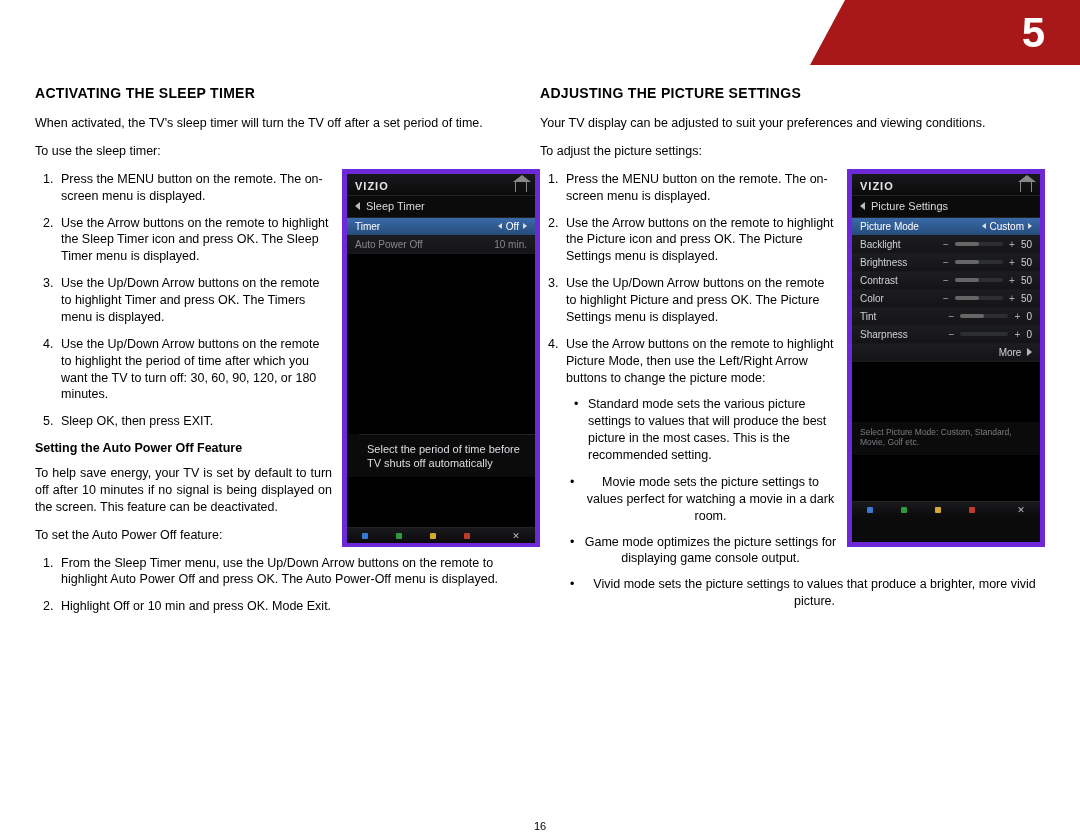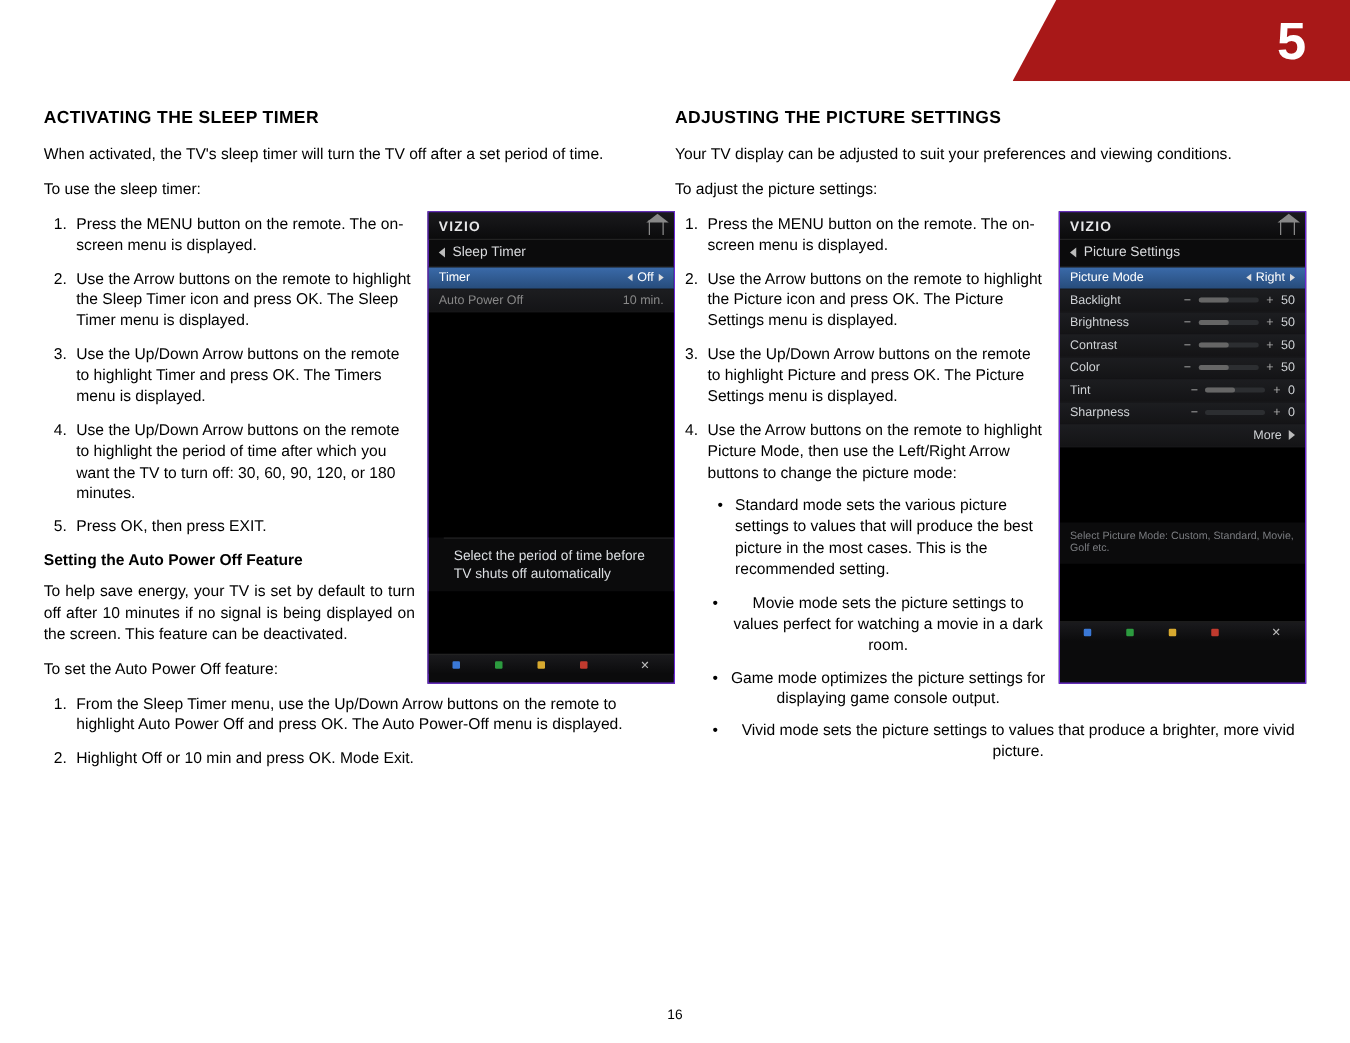--- a/index.html
+++ b/index.html
@@ -11,22 +11,22 @@
   h2 { font-size: 14px; font-weight: bold; letter-spacing: 0.3px; margin-bottom: 14px; text-transform: uppercase; }
   p { line-height: 1.35; margin-bottom: 11px; text-align: justify; }
   ol { padding-left: 22px; margin-bottom: 10px; }
   ol > li { line-height: 1.35; margin-bottom: 10px; padding-left: 4px; }
   ul.bullets { list-style: none; padding-left: 22px; }
   ul.bullets > li { line-height: 1.35; margin-bottom: 9px; position: relative; }
   ul.bullets > li::before { content: "•"; position: absolute; left: -14px; top: 0; }
   .b { font-weight: normal; }
   .float-fig { float: right; margin-left: 10px; margin-bottom: 6px; margin-top: -2px; }
   .subhead { font-weight: bold; margin-top: 10px; margin-bottom: 8px; }
-  .pagenum { position: absolute; bottom: 16px; left: 0; width: 100%; text-align: center; font-size: 11px; }
-  .tvui { width: 198px; background: #0b0b0c; border: 1px solid #6d28d9; color: #cfd2d5; font-family: Arial, sans-serif; font-size: 10px; position: relative; }
+  .pagenum { position: absolute; bottom: 2px; left: 0; width: 100%; text-align: center; font-size: 11px; }
+  .tvui { width: 198px; background: #0b0b0c; border: 5px solid #6d28d9; color: #cfd2d5; font-family: Arial, sans-serif; font-size: 10px; position: relative; }
   .tvui-top { display: flex; align-items: center; justify-content: space-between; padding: 6px 8px 3px 8px; border-bottom: 1px solid #222; background: linear-gradient(#1a1a1d,#0b0b0c); }
   .brand { font-weight: bold; letter-spacing: 1px; font-size: 11px; color: #e7e7e8; }
   .home-icon { width: 12px; height: 12px; border: 1px solid #888; border-bottom: none; position: relative; }
   .home-icon::before { content: ""; position: absolute; left: -3px; top: -6px; width: 0; height: 0; border-left: 9px solid transparent; border-right: 9px solid transparent; border-bottom: 7px solid #888; }
   .crumb { display: flex; align-items: center; gap: 6px; padding: 4px 8px 5px 8px; border-bottom: 1px solid #222; font-size: 11px; color: #d9dadd; }
   .arrow-left { width: 0; height: 0; border-top: 4px solid transparent; border-bottom: 4px solid transparent; border-right: 5px solid #bbb; }
   .arrow-right { width: 0; height: 0; border-top: 4px solid transparent; border-bottom: 4px solid transparent; border-left: 5px solid #bbb; display: inline-block; }
   .arrow-left-s { width: 0; height: 0; border-top: 3px solid transparent; border-bottom: 3px solid transparent; border-right: 4px solid #ddd; display: inline-block; }
   .arrow-right-s { width: 0; height: 0; border-top: 3px solid transparent; border-bottom: 3px solid transparent; border-left: 4px solid #ddd; display: inline-block; }
   .tvrow { display: flex; align-items: center; justify-content: space-between; padding: 3px 8px; border-bottom: 1px solid #1a1a1d; background: linear-gradient(#1c1d20,#141416); min-height: 17px; }
@@ -94,21 +94,21 @@
         <span class="dot d-red"></span>
         <span class="closex">✕</span>
       </div>
     </div>
 
     <ol>
       <li><span>Press the </span><span class="b">MENU</span><span> button on the remote. The on-screen menu is displayed.</span></li>
       <li><span>Use the </span><span class="b">Arrow</span><span> buttons on the remote to highlight the </span><span class="b">Sleep Timer</span><span> icon and press </span><span class="b">OK</span><span>. The Sleep Timer menu is displayed.</span></li>
       <li><span>Use the </span><span class="b">Up/Down Arrow</span><span> buttons on the remote to highlight </span><span class="b">Timer</span><span> and press </span><span class="b">OK</span><span>. The Timers menu is displayed.</span></li>
       <li><span>Use the </span><span class="b">Up/Down Arrow</span><span> buttons on the remote to highlight the period of time after which you want the TV to turn off: </span><span class="b">30, 60, 90, 120,</span><span> or </span><span class="b">180 minutes.</span></li>
-      <li><span>Press </span><span class="b">OK</span><span>, then press </span><span class="b">EXIT</span><span>.</span></li>
+      <li><span>Sleep </span><span class="b">OK</span><span>, then press </span><span class="b">EXIT</span><span>.</span></li>
     </ol>
 
     <p class="subhead">Setting the Auto Power Off Feature</p>
     <p>To help save energy, your TV is set by default to turn off after 10 minutes if no signal is being displayed on the screen. This feature can be deactivated.</p>
     <p>To set the Auto Power Off feature:</p>
     <ol>
       <li><span>From the Sleep Timer menu, use the </span><span class="b">Up/Down Arrow</span><span> buttons on the remote to highlight </span><span class="b">Auto Power Off</span><span> and press </span><span class="b">OK</span><span>. The Auto Power-Off menu is displayed.</span></li>
       <li><span>Highlight </span><span class="b">Off</span><span> or </span><span class="b">10 min</span><span> and press </span><span class="b">OK</span><span>. Mode </span><span class="b">Exit</span><span>.</span></li>
     </ol>
   </div>
@@ -124,21 +124,21 @@
         <span class="home-icon"></span>
       </div>
       <div class="crumb">
         <span class="arrow-left"></span>
         <span>Picture Settings</span>
       </div>
       <div class="tvrow sel">
         <span>Picture Mode</span>
         <span class="val">
             <span class="arrow-left-s"></span>
-            <span>Right</span>
+            <span>Custom</span>
             <span class="arrow-right-s"></span>
           </span>
       </div>
       <div class="tvrow">
         <span>Backlight</span>
         <span class="val">
             <span class="minus">−</span>
             <span class="slider">
               <span class="track" style="width:50%"></span>
             </span>

